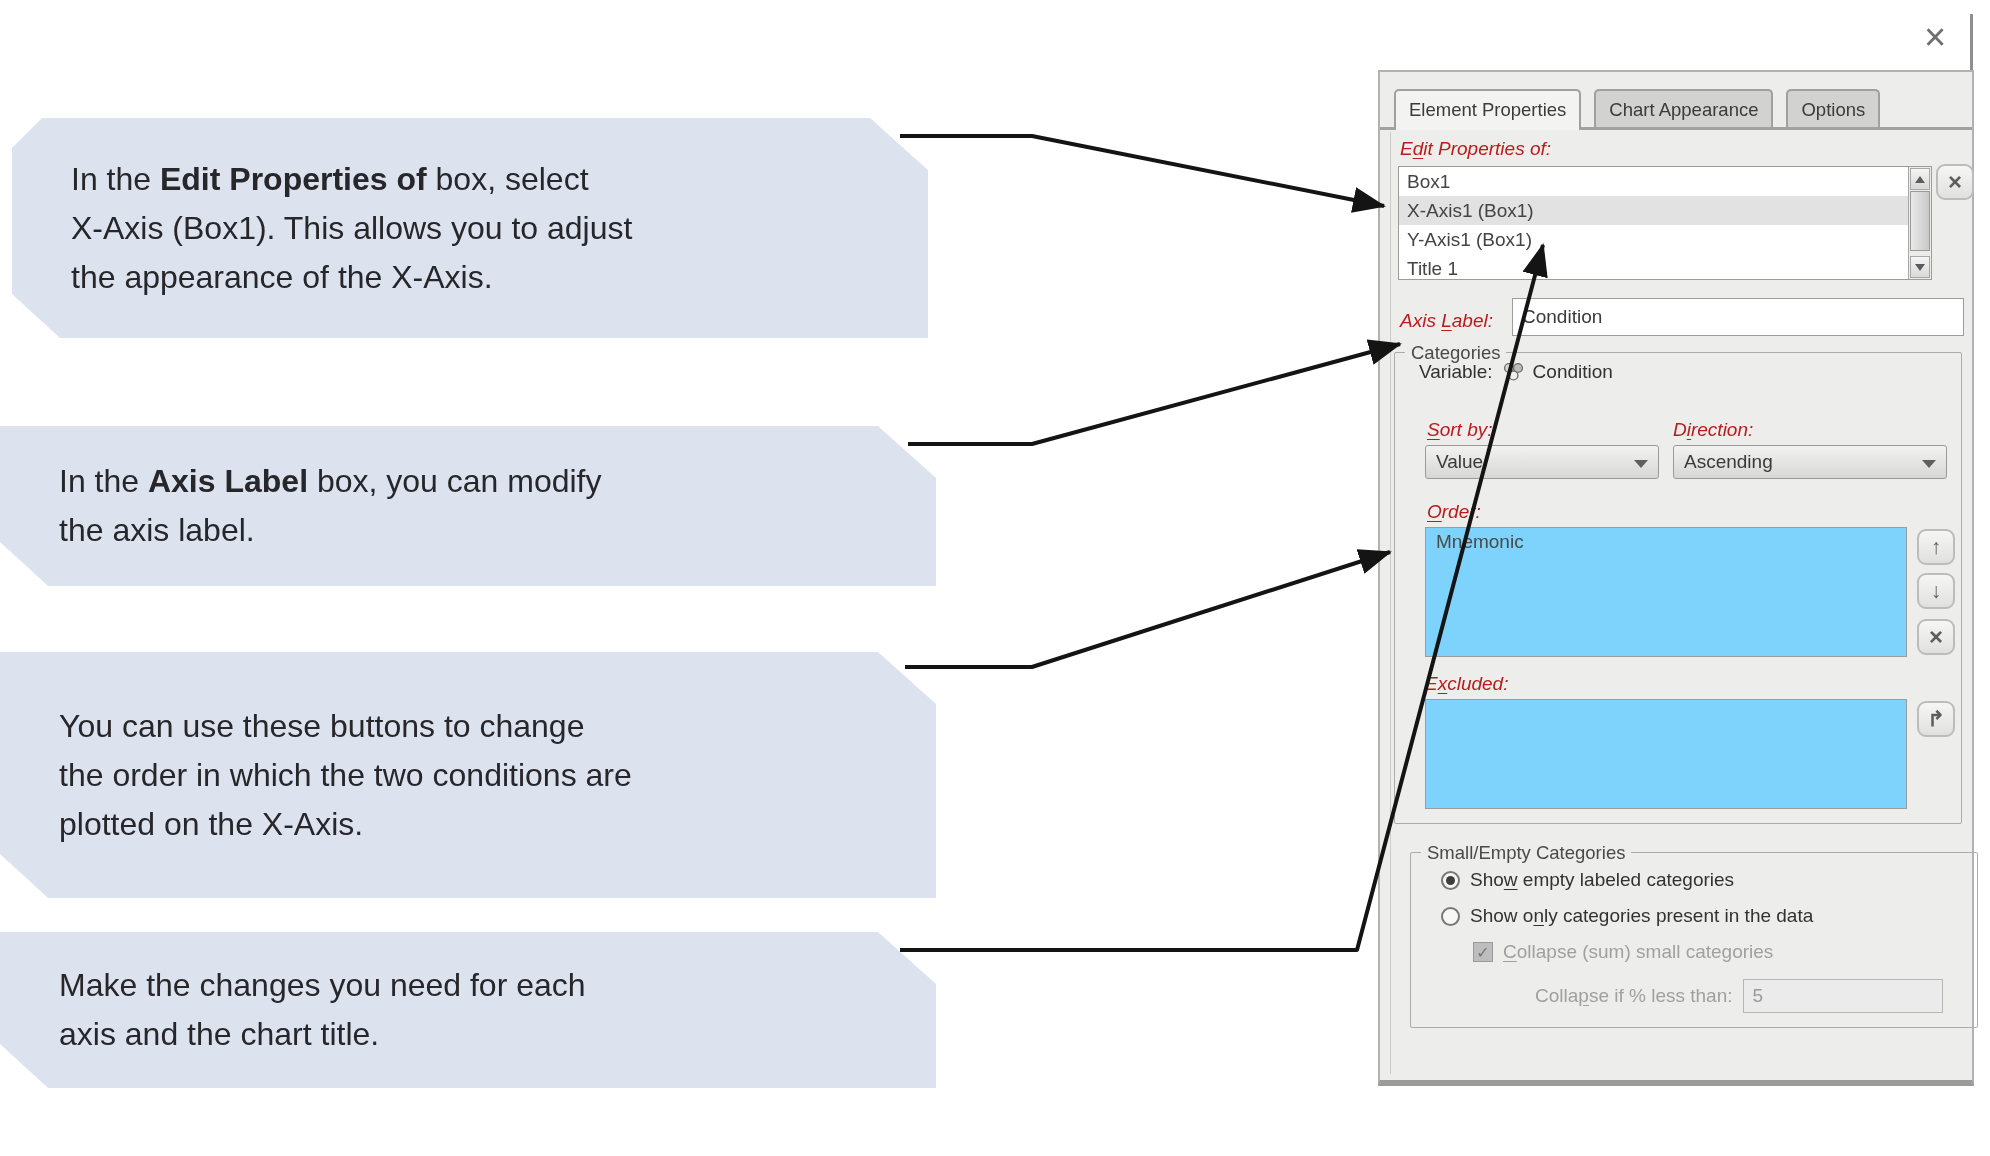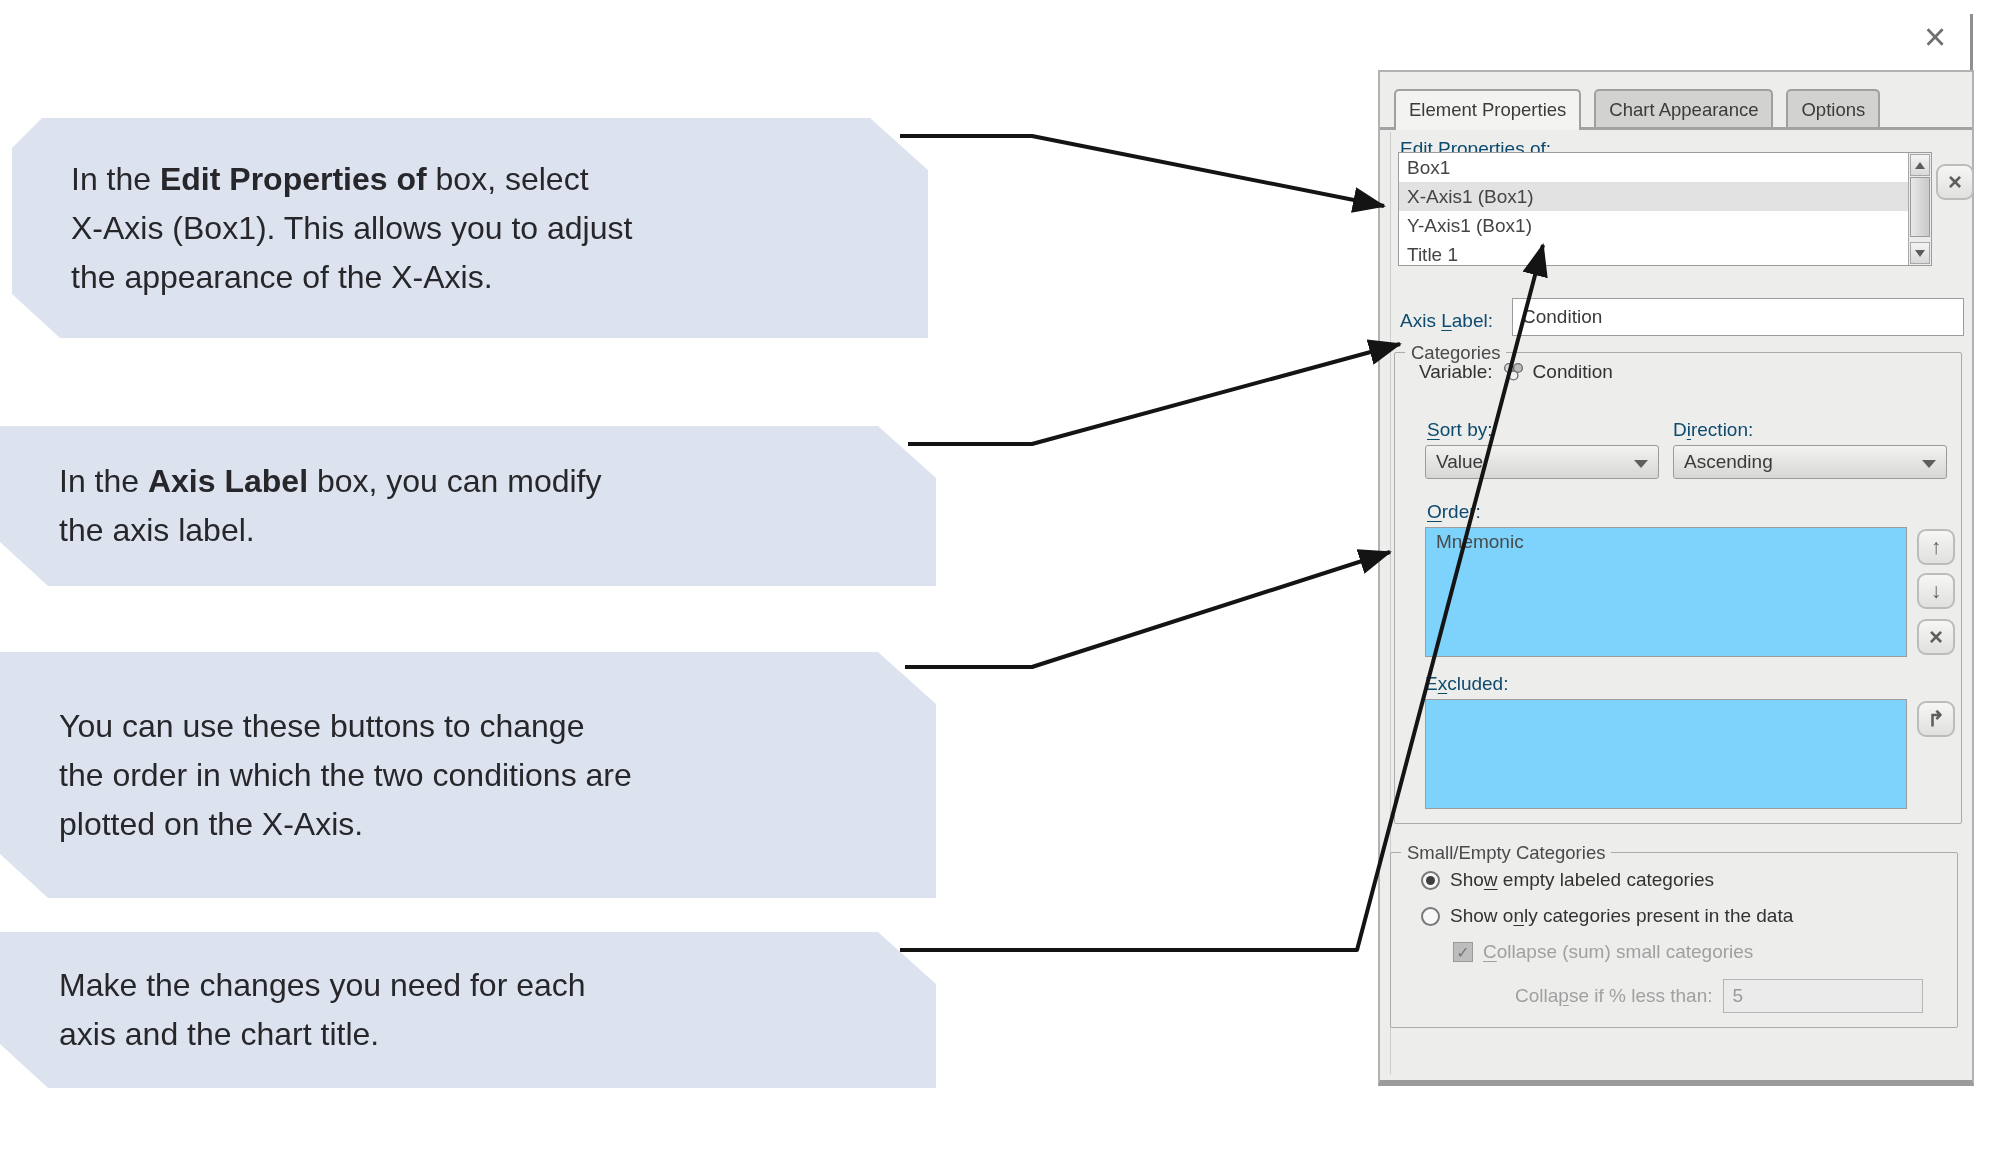--- a/index.html
+++ b/index.html
@@ -28,24 +28,24 @@
          border:2px solid #b2b2b2;border-bottom:6px solid #9b9b9b;box-sizing:border-box;
          font-size:19px;color:#323232;}
   .panel-inner-line{position:absolute;left:10px;top:60px;bottom:6px;width:1px;background:#cccccc;}
 
   .tabs-row{position:absolute;left:0;right:0;top:8px;display:flex;align-items:flex-end;
             padding-left:14px;border-bottom:3px solid #a2a2a2;height:47px;box-sizing:content-box;}
   .tab{background:#d2d2d1;border:2px solid #a0a0a0;border-bottom:none;border-radius:5px 5px 0 0;
        padding:8px 13px 6px 13px;margin-right:13px;font-size:18.5px;color:#3b3b3b;white-space:nowrap;}
   .tab.active{background:#f3f3f2;margin-bottom:-3px;padding-bottom:9px;position:relative;z-index:2;}
 
-  .lbl{position:absolute;color:#0c4a6e;}
+  .lbl{position:absolute;color:#b91c1c;font-style:italic;}
   u{text-underline-offset:3px;}
 
-  .ep-list{position:absolute;left:18px;top:80px;width:532px;height:112px;background:#ffffff;
+  .ep-list{position:absolute;left:18px;top:94px;width:532px;height:112px;background:#ffffff;
            border:1px solid #9c9c9c;overflow:hidden;}
   .ep-row{height:29px;line-height:29px;padding-left:8px;color:#444;}
   .ep-row.selected{background:#e2e2e2;}
   .ep-scroll{position:absolute;right:0;top:0;bottom:0;width:22px;background:#ececeb;border-left:1px solid #a8a8a8;}
   .sb-btn{position:absolute;left:1px;right:1px;height:20px;background:linear-gradient(#f4f4f4,#d9d9d9);
           border:1px solid #a8a8a8;display:flex;align-items:center;justify-content:center;}
   .sb-up{top:1px;} .sb-down{bottom:1px;}
   .tri-up{width:0;height:0;border-left:5px solid transparent;border-right:5px solid transparent;border-bottom:7px solid #5c5c5c;}
   .tri-down{width:0;height:0;border-left:5px solid transparent;border-right:5px solid transparent;border-top:7px solid #5c5c5c;}
   .sb-thumb{position:absolute;left:1px;right:1px;top:24px;height:58px;background:linear-gradient(90deg,#e8e8e8,#c9c9c9);
@@ -180,21 +180,21 @@
           <span>×</span>
         </div>
 
       <div class="lbl" style="left:30px;top:320px;"><span>E</span><u>x</u><span>cluded:</span></div>
       <div class="mini-list" style="left:30px;top:346px;width:480px;height:108px;"></div>
       <div class="sq-btn" style="left:522px;top:348px;font-size:21px;">
           <span>↱</span>
         </div>
     </div>
 
-    <div class="group" style="left:10px;top:780px;width:566px;height:174px;">
+    <div class="group" style="left:30px;top:780px;width:566px;height:174px;">
       <div class="legend">Small/Empty Categories</div>
 
       <div class="opt-row" style="left:30px;top:16px;">
         <span class="radio checked"></span>
         <span><span>Sho</span><u>w</u><span> empty labeled categories</span></span>
       </div>
       <div class="opt-row" style="left:30px;top:52px;">
         <span class="radio"></span>
         <span><span>Show o</span><u>n</u><span>ly categories present in the data</span></span>
       </div>

